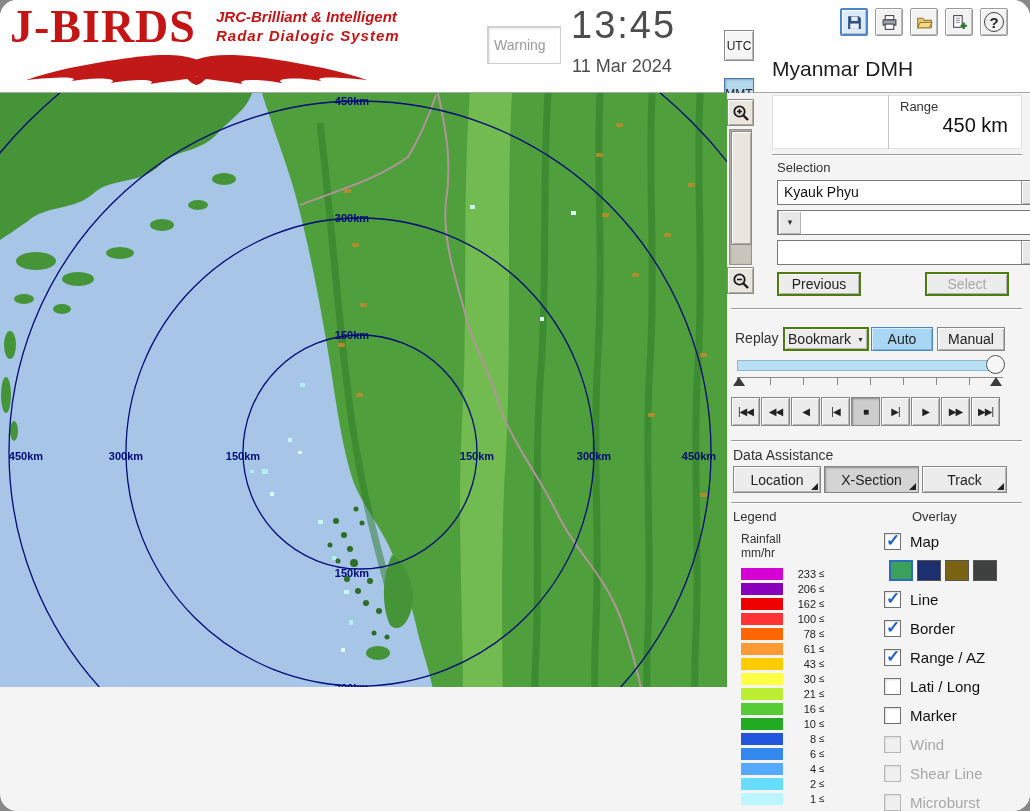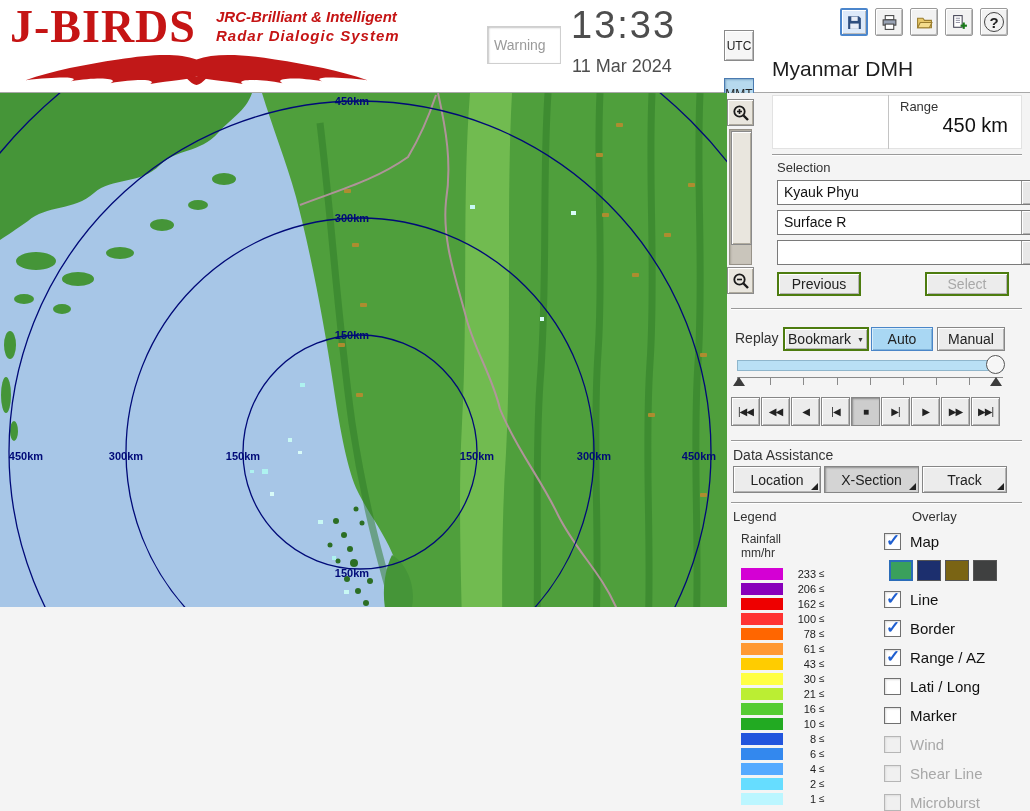--- a/index.html
+++ b/index.html
@@ -1,17 +1,17 @@
 <!DOCTYPE html>
 <html><head>
 <meta charset="utf-8">
 <style>
   html,body{margin:0;padding:0;background:#888;}
   .app{position:relative;width:1030px;height:811px;background:#f4f4f4;overflow:hidden;
-       font-family:"Liberation Sans",sans-serif;color:#222;}
+       font-family:"Liberation Sans",sans-serif;color:#222;border-radius:17px;}
   
   .header{position:absolute;left:0;top:0;width:1030px;height:93px;background:#ffffff;border-bottom:1px solid #a8a8a8;box-sizing:border-box;}
   .logo-title{position:absolute;left:10px;top:0px;font-family:"Liberation Serif",serif;font-weight:bold;font-size:46px;color:#c51414;letter-spacing:1px;}
   .logo-sub{position:absolute;left:216px;color:#c51414;font-weight:bold;font-style:italic;font-size:15px;white-space:nowrap;}
   .logo-sub1{top:8px;} .logo-sub2{top:27px;letter-spacing:1px;}
   .eagle{position:absolute;left:8px;top:52px;width:378px;height:34px;}
   .warning-box{position:absolute;left:487px;top:26px;width:74px;height:38px;background:#fff;border:1px solid #cfcfcf;
     box-shadow:inset 1px 1px 2px #c4c4c4;color:#9a9a9a;font-size:14px;display:flex;align-items:center;padding-left:6px;box-sizing:border-box;}
   .clock{position:absolute;left:571px;top:4px;font-size:38px;color:#4d4d4d;letter-spacing:2px;}
   .date{position:absolute;left:572px;top:56px;font-size:18px;color:#4d4d4d;}
@@ -21,21 +21,21 @@
   .tzbtn.active{background:#b6d9ee;border-color:#4a7ab0;box-shadow:inset 1px 1px 2px #7fa8c8;}
   .toolbar{position:absolute;left:840px;top:8px;display:flex;gap:7px;}
   .tool{width:28px;height:28px;box-sizing:border-box;background:#f2f2f2;border:1px solid #9a9a9a;border-radius:2px;
     display:flex;align-items:center;justify-content:center;box-shadow:inset 1px 1px 0 #fff,inset -1px -1px 0 #bbb;}
   .tool.active{border:2px solid #4b86cc;background:#ddeafa;}
   .tool svg{width:17px;height:17px;}
   .help-glyph{font-weight:bold;font-size:15px;color:#222;border:1.5px solid #444;border-radius:50%;width:18px;height:18px;
     display:flex;align-items:center;justify-content:center;}
   .station{position:absolute;left:772px;top:57px;font-size:21px;color:#1d1d1d;}
   
-  .map{position:absolute;left:0;top:93px;width:727px;height:514px;background:#3b82f6;overflow:hidden;}
+  .map{position:absolute;left:0;top:93px;width:727px;height:594px;background:#3b82f6;overflow:hidden;}
   .ringlabel{font:bold 11px "Liberation Sans",sans-serif;fill:#000a78;text-anchor:middle;}
   
   .zbtn{position:absolute;width:27px;height:27px;box-sizing:border-box;background:#e9e6de;border:1px solid #8a8a8a;
     display:flex;align-items:center;justify-content:center;box-shadow:inset 1px 1px 0 #fff,inset -1px -1px 0 #b0ab9e;}
   .zoom-track{position:absolute;left:729px;top:129px;width:23px;height:136px;background:#c9c5bb;border:1px solid #979288;
     box-sizing:border-box;box-shadow:inset 1px 1px 2px #a8a49a;}
   .zoom-thumb{position:absolute;left:1px;top:1px;width:19px;height:112px;background:#e9e6de;border:1px solid #8a8a8a;
     box-shadow:inset 1px 1px 0 #fff,inset -1px -1px 0 #b0ab9e;}
   
   .sidebar-bg{position:absolute;left:727px;top:93px;width:303px;height:718px;background:#f4f4f4;}
@@ -103,21 +103,21 @@
     <div class="logo-sub logo-sub2">Radar  Dialogic  System</div>
     <svg class="eagle" viewBox="0 0 375 36">
       <path fill="#c11818" d="M187,8 C168,1 140,2 104,8 C70,13 34,20 6,30 C40,26 66,26 54,31 C84,26 106,28 96,33 C124,28 146,29 138,34 C160,30 176,30 187,26 C198,30 214,30 236,34 C228,29 250,28 278,33 C268,28 290,26 320,31 C308,26 334,26 368,30 C340,20 304,13 270,8 C234,2 206,1 187,8 Z"></path>
       <path fill="#c11818" d="M172,22 C178,30 182,34 187,35 C192,34 196,30 202,22 C196,25 192,26 187,26 C182,26 178,25 172,22 Z"></path>
     </svg>
 
     <div class="warning-box">
       <span>Warning</span>
     </div>
 
-    <div class="clock">13:33</div>
+    <div class="clock">13:45</div>
     <div class="date">11 Mar 2024</div>
 
     <div class="tz-col">
         <div class="tzbtn">UTC</div>
         <div class="tzbtn active">MMT</div>
       </div>
 
     <div class="toolbar">
       <div class="tool active">
         <svg viewBox="0 0 16 16">
@@ -302,21 +302,20 @@
   <div class="range-label">Range</div>
   <div class="range-value">450 km</div>
   <div class="groove" style="left:772px;top:154px;width:250px;"></div>
 
   <div class="seclabel" style="left:777px;top:160px;">Selection</div>
   <div class="dd" style="top:180px;">
     <div class="dd-value">Kyauk Phyu</div>
     <div class="dd-btn">▼</div>
   </div>
   <div class="dd" style="top:210px;">
-    <div class="dd-value">Surface R</div>
     <div class="dd-btn">▼</div>
   </div>
   <div class="dd" style="top:240px;">
     <div class="dd-value"></div>
     <div class="dd-btn">▼</div>
   </div>
   <div class="btn" style="left:777px;top:272px;width:84px;height:24px;">Previous</div>
   <div class="btn disabled" style="left:925px;top:272px;width:84px;height:24px;">Select</div>
   <div class="groove" style="left:731px;top:308px;width:291px;"></div>
 

